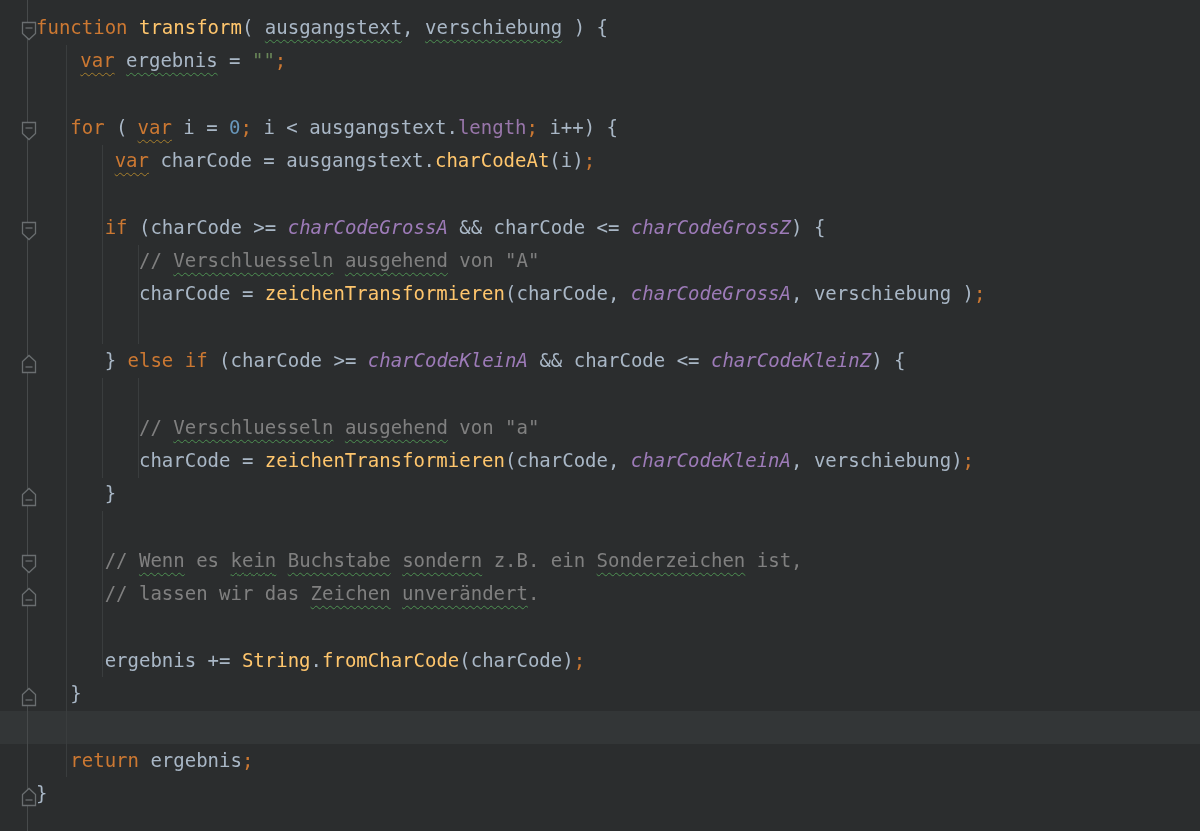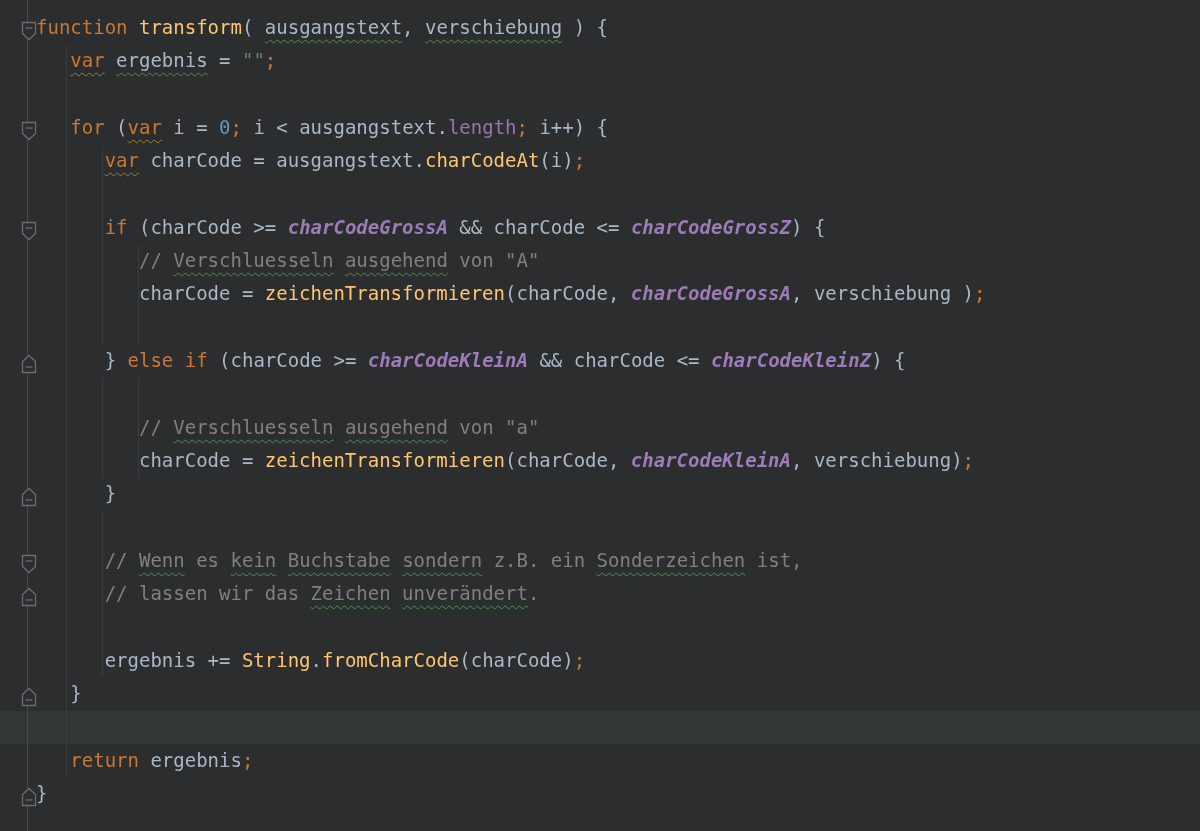--- a/index.html
+++ b/index.html
@@ -30,29 +30,29 @@
     position:absolute;left:36px;top:11px;
     white-space:pre;
   }
   .line{height:33.3px;}
   .tk-k{color:var(--kw);}
   .tk-f{color:var(--fn);}
   .tk-t{color:var(--fg);}
   .tk-n{color:var(--num);}
   .tk-s{color:var(--str);}
   .tk-c{color:var(--com);}
-  .tk-g{color:var(--glob);font-style:italic;font-weight:bold;}
+  .tk-g{color:var(--glob);font-style:italic;font-weight:normal;}
   .tk-p{color:var(--prop);text-align:center;}
   .tk-m{color:var(--kw);}
   .wavy-g{text-decoration-line:underline;text-decoration-style:wavy;
           text-decoration-color:var(--wavy-typo);text-decoration-thickness:1px;
           text-underline-offset:5px;}
   .wavy-o{text-decoration-line:underline;text-decoration-style:wavy;
           text-decoration-color:var(--wavy-warn);text-decoration-thickness:1px;
-          text-underline-offset:5px;}
+          text-underline-offset:5px;margin-left:10px;}
 </style>
 </head>
 <body>
 
 <div class="editor" style="--kw: #cc7832; --fn: #ffc66d; --fg: #a9b7c6; --num: #6897bb; --str: #6a8759; --com: #808080; --glob: #9d7bb8; --prop: #9876aa; --wavy-typo: #4e9152; --wavy-warn: #a8802c; background: rgb(43, 45, 46);">
   <div class="caret-line" style="background: rgb(51, 54, 55); top: 710.7px;"></div>
 
   <div class="indent-guide" style="left:66px;top:45px;height:732px;"></div>
   <div class="indent-guide" style="left:102px;top:145px;height:199px;"></div>
   <div class="indent-guide" style="left:102px;top:378px;height:100px;"></div>

